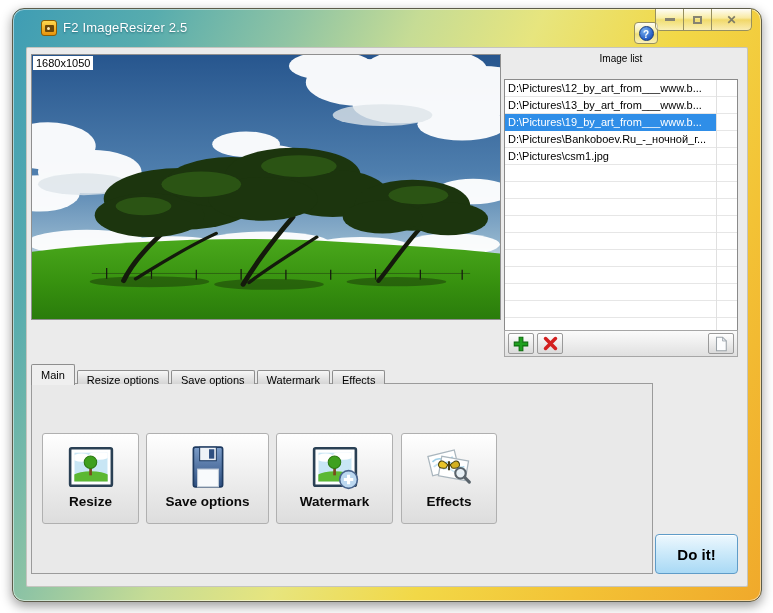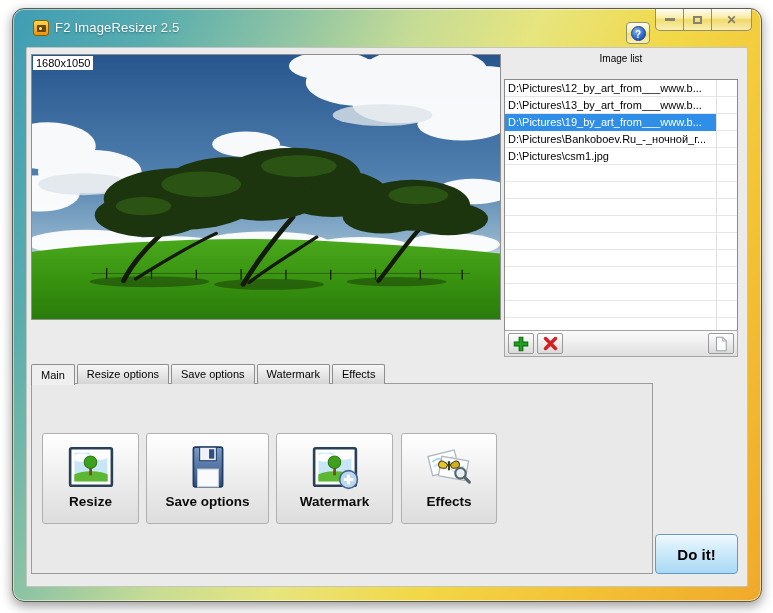--- a/index.html
+++ b/index.html
@@ -7,21 +7,21 @@
   .stage{position:relative;width:773px;height:613px;overflow:hidden;background:#fff;}
 
   
   .window{
     position:absolute;left:12px;top:8px;width:748px;height:592px;
     border-radius:12px;
     background:linear-gradient(115deg,#3f9db4 0%,#57acae 14%,#8fc4a4 28%,#c6dc95 40%,#e7e57e 52%,#f2d847 66%,#f3c235 82%,#f0a92b 100%);
     border:1px solid #5d5c4a;
     box-shadow:0 4px 12px rgba(0,0,0,.40), inset 0 0 0 1px rgba(255,255,255,.50);
   }
-  .titlebar{position:absolute;left:0;top:0;right:0;height:38px;}
+  .titlebar{position:absolute;left:8px;top:0;right:0;height:38px;}
   .app-icon{
     position:absolute;left:20px;top:11px;width:16px;height:16px;border-radius:3px;
     background:linear-gradient(180deg,#ffd84e,#e8930a);border:1px solid #8a5c04;box-sizing:border-box;
   }
   .app-icon .inner{position:absolute;left:3px;top:4px;width:9px;height:7px;background:#6b4708;border-radius:1px;}
   .app-icon .dot{position:absolute;left:5px;top:6px;width:3px;height:3px;background:#ffe9b0;border-radius:50%;}
   .title-text{
     position:absolute;left:42px;top:11px;color:#ffffff;font-size:13px;
     text-shadow:0 1px 2px rgba(0,60,80,.55);letter-spacing:.2px;white-space:nowrap;
   }
@@ -101,21 +101,21 @@
     display:flex;align-items:center;justify-content:center;
   }
   .tool-btn svg{display:block;}
   .btn-add{left:3px;}
   .btn-remove{left:32px;}
   .btn-page{right:3px;}
 
   
   .tabs{position:absolute;left:5px;top:316px;height:21px;display:flex;align-items:flex-end;z-index:2;}
   .tab{
-    height:20px;line-height:18px;padding:0 9px;margin-right:2px;box-sizing:border-box;
+    height:14px;line-height:18px;padding:0 9px;margin-right:2px;box-sizing:border-box;
     background:linear-gradient(180deg,#f7f7f7,#d5d5d5);
     border:1px solid #8e8e8e;border-bottom:none;border-radius:2px 2px 0 0;
     font-size:11px;color:#000;white-space:nowrap;
   }
   .tab.active{
     height:21px;line-height:20px;background:#efefef;margin-bottom:-1px;
     position:relative;z-index:3;
   }
 
   

